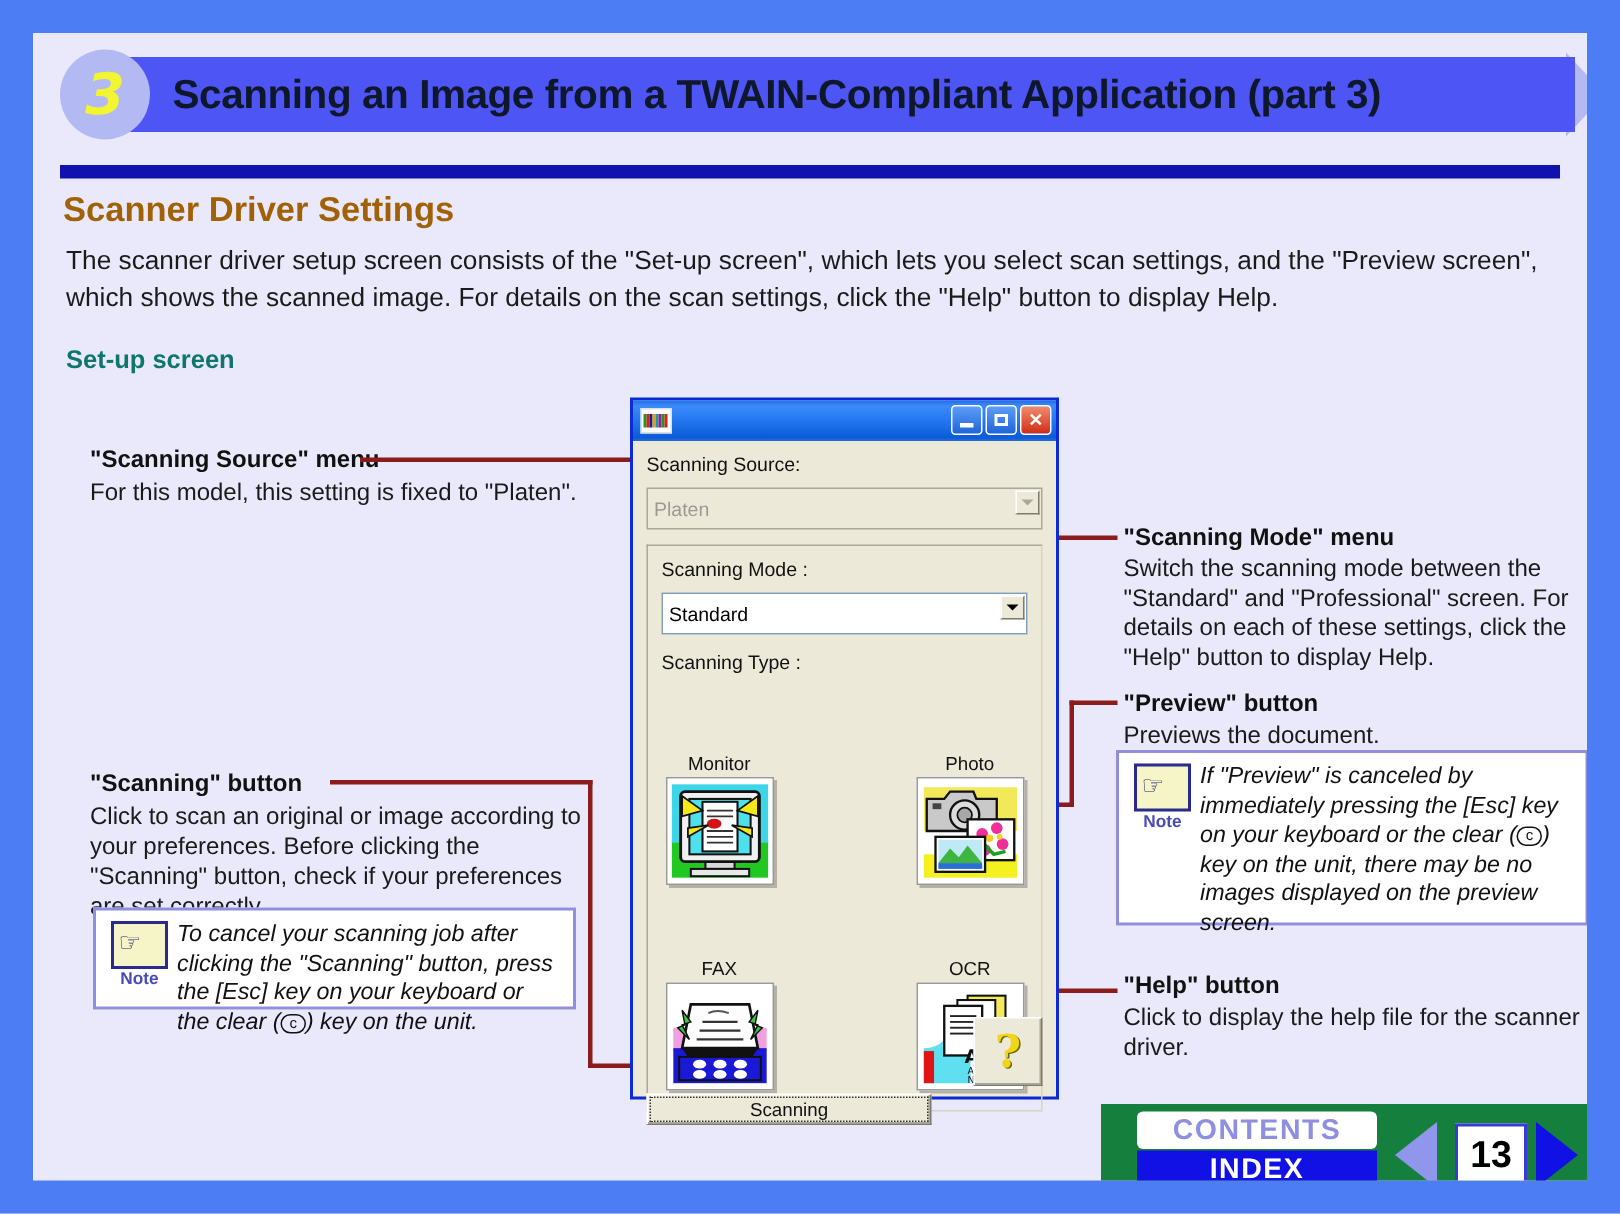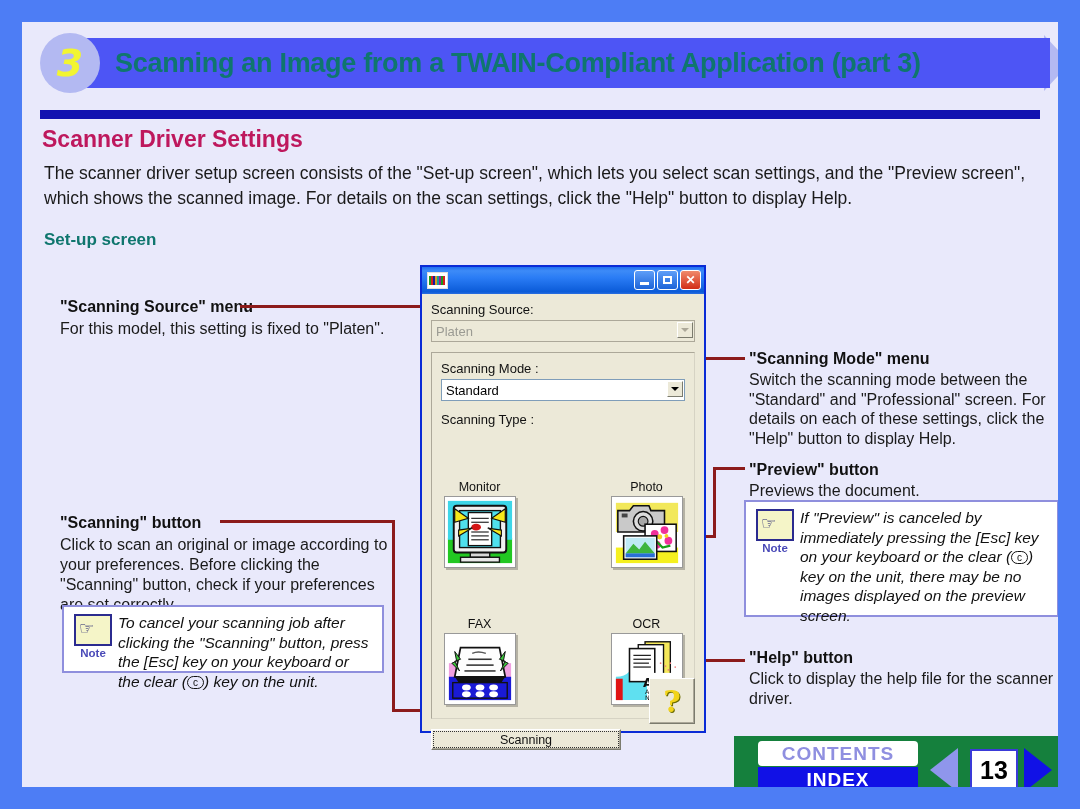--- a/index.html
+++ b/index.html
@@ -31,27 +31,27 @@
     position:absolute;left:30px;top:6px;width:980px;height:50px;
     background:#4d55f5;z-index:1;
   }
   #hdr-tri{
     position:absolute;left:1004px;top:3px;z-index:0;
     width:0;height:0;border-top:28px solid transparent;border-bottom:28px solid transparent;
     border-left:26px solid #b3b9f2;
   }
   #hdr-title{
     position:absolute;left:75px;top:6px;height:50px;line-height:50px;
-    color:#0f766e;font-size:27px;font-weight:bold;z-index:4;white-space:nowrap;
+    color:#0f172a;font-size:27px;font-weight:bold;z-index:4;white-space:nowrap;
     letter-spacing:-0.3px;
   }
 
   #rule{position:absolute;left:18px;top:88px;width:1000px;height:9px;background:#1111b0;}
 
-  #sect-title{position:absolute;left:20px;top:104px;color:#be185d;font-size:23px;font-weight:bold;}
+  #sect-title{position:absolute;left:20px;top:104px;color:#a16207;font-size:23px;font-weight:bold;}
 
   #intro{position:absolute;left:22px;top:139px;width:1012px;color:#1a1a1a;font-size:17.5px;line-height:25px;}
 
   #setup-label{position:absolute;left:22px;top:208px;color:#0f766e;font-size:17px;font-weight:bold;}
 
   
   .ann-h{color:#111;font-size:16px;font-weight:bold;}
   .ann-b{color:#1a1a1a;font-size:16px;line-height:20px;}
 
   #a-source{position:absolute;left:38px;top:276px;width:330px;}
@@ -117,22 +117,22 @@
   .tbtn.min{background:linear-gradient(to bottom,#5e9ef8,#1d64d8);}
   .tbtn.max{background:linear-gradient(to bottom,#5e9ef8,#1d64d8);}
   .tbtn.cls{background:linear-gradient(to bottom,#f08a6c,#d22d16);margin-right:1px;}
   #tb-right{position:absolute;right:2px;top:3px;display:flex;}
   .mindash{width:9px;height:3px;background:#fff;margin-top:6px;}
   .maxsq{width:9px;height:8px;border:2px solid #fff;box-sizing:border-box;}
 
   #dlg-body{padding:8px 9px 0 9px;position:relative;height:439px;box-sizing:border-box;}
   .f-lab{font-size:13px;color:#111;font-family:"Liberation Sans",sans-serif;}
   .combo{
-    height:22px;border:1px solid #7f9db9;background:#fff;box-sizing:border-box;
-    display:flex;align-items:center;position:relative;margin-top:3px;
+    height:28px;border:1px solid #7f9db9;background:#fff;box-sizing:border-box;
+    display:flex;align-items:center;position:relative;margin-top:8px;
   }
   .combo .ctxt{font-size:13px;padding-left:4px;color:#000;}
   .combo.dis{background:#ece9d8;border:1px solid #aca899;}
   .combo.dis .ctxt{color:#9b9b93;}
   .carrow{
     position:absolute;right:1px;top:1px;width:16px;height:16px;background:#ece9d8;
     border:1px solid #fff;border-right-color:#7b7b6e;border-bottom-color:#7b7b6e;
     box-sizing:border-box;display:flex;align-items:center;justify-content:center;
   }
   .carrow .tri{width:0;height:0;border-left:4px solid transparent;border-right:4px solid transparent;border-top:4px solid #000;}

